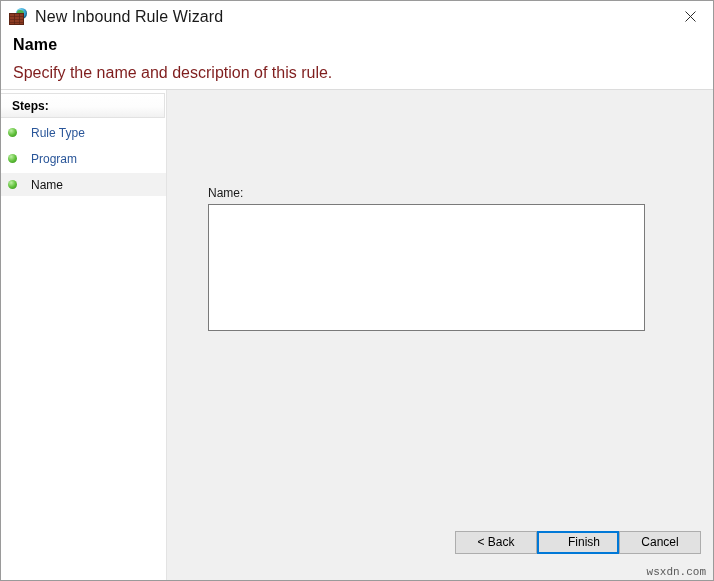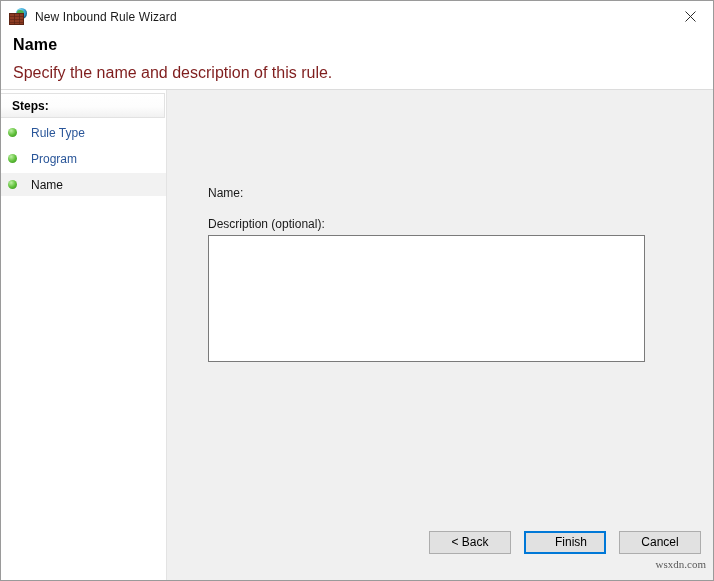--- a/index.html
+++ b/index.html
@@ -83,21 +83,21 @@
     position: absolute;
     left: 0; top: 0; right: 0; bottom: 0;
     background:
       repeating-linear-gradient(to right,
         transparent 0px, transparent 4px,
         #5b2413 4px, #5b2413 5px);
     opacity: .75;
   }
   #title-text {
     margin-left: 8px;
-    font-size: 12px;
+    font-size: 16px;
     color: #1a1a1a;
     letter-spacing: .1px;
     white-space: nowrap;
   }
   #close-button {
     position: absolute;
     right: 0;
     top: 0;
     width: 46px;
     height: 30px;
@@ -244,21 +244,21 @@
     outline: none;
     display: block;
   }
 
   
   #footer {
     position: absolute;
     right: 12px;
     bottom: 26px;
     display: flex;
-    gap: 13px;
+    gap: 0;
   }
   .dlg-button {
     width: 82px;
     height: 23px;
     box-sizing: border-box;
     background: #e1e1e1;
     border: 1px solid #adadad;
     font-family: "Liberation Sans", sans-serif;
     font-size: 12px;
     color: #000000;
@@ -270,24 +270,24 @@
   .dlg-button.default {
     border: 2px solid #0078d7;
     line-height: 19px;
     padding-left: 12px;
   }
 
   
   #watermark {
     position: absolute;
     right: 7px;
-    bottom: 10px;
+    bottom: 2px;
     font-size: 11px;
     color: #5a5a5a;
-    font-family: Liberation Serif, serif;
+    font-family: Liberation Mono, monospace;
   }
 </style>
 </head>
 <body>
 
 <div id="window">
 
   <div id="titlebar">
     <div id="app-icon">
       <div class="globe"></div>
@@ -328,21 +328,20 @@
         <span class="step-bullet"></span>
         <span class="step-label">Name</span>
       </div>
     </div>
 
     <div id="content">
 
       <div id="form-area">
         <div class="field-label">Name:</div>
 
-        <div class="field-label" id="desc-label">Description (optional):</div>
         <textarea id="desc-input" placeholder="" style=""></textarea>
       </div>
 
       <div id="footer">
         <button class="dlg-button">&lt; Back</button>
         <button class="dlg-button default">Finish</button>
         <button class="dlg-button">Cancel</button>
       </div>
 
       <div id="watermark">wsxdn.com</div>

